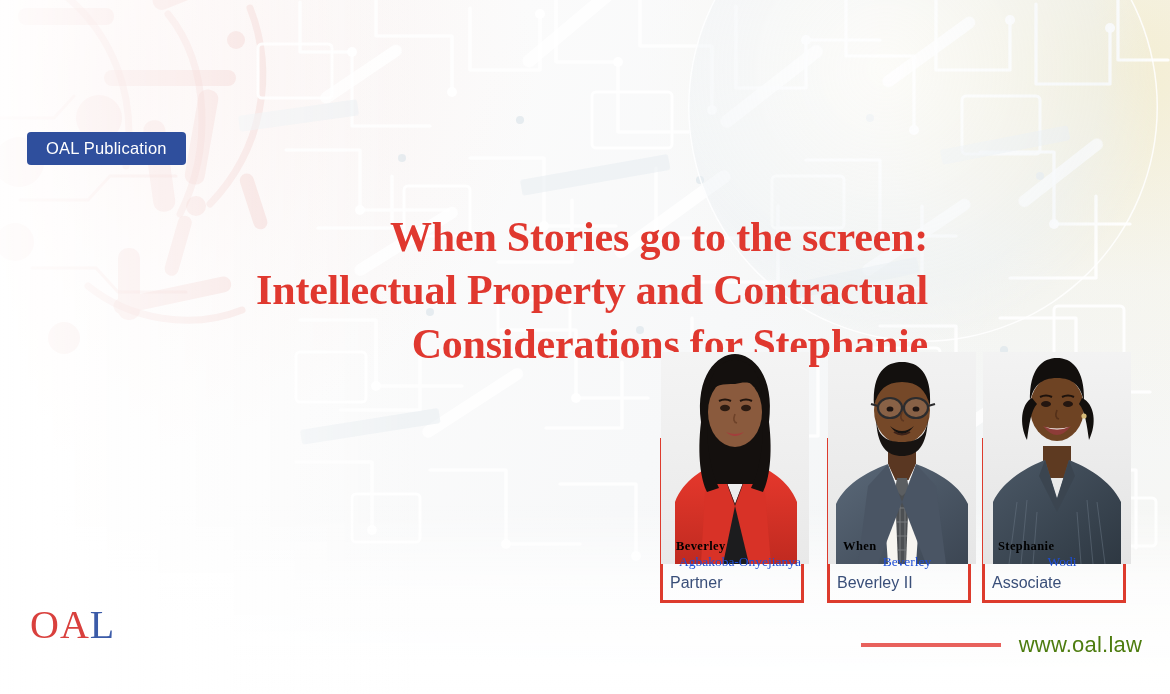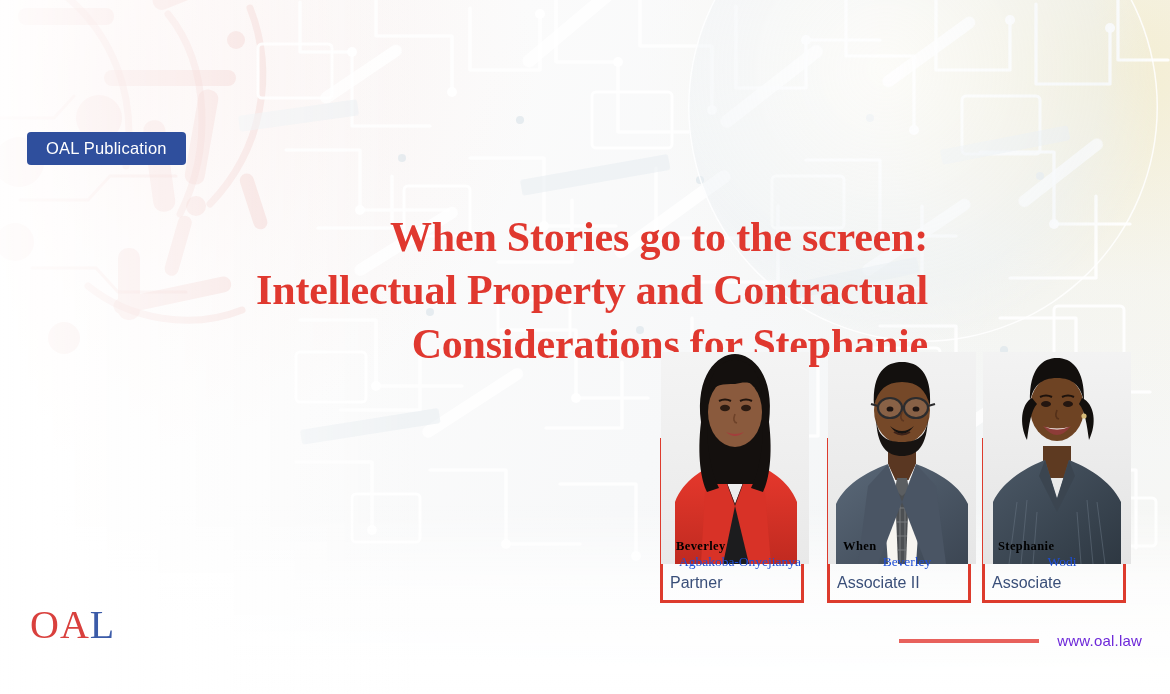--- a/index.html
+++ b/index.html
@@ -174,22 +174,22 @@
     align-items: center;
     gap: 18px;
   }
   .url-rule {
     width: 140px;
     height: 4px;
     background: #e8615c;
   }
   .url-text {
     font-family: "Liberation Sans", sans-serif;
-    font-size: 15px;
-    color: #6d28d9;
+    font-size: 22px;
+    color: #4d7c0f;
     letter-spacing: 0.2px;
   }
 </style>
 </head>
 <body>
 
 <div class="banner">
 
   <div class="bg-base"></div>
 
@@ -473,21 +473,21 @@
           <ellipse cx="62" cy="57" rx="3.4" ry="2.6" fill="#1e1411"></ellipse>
           <ellipse cx="88" cy="57" rx="3.4" ry="2.6" fill="#1e1411"></ellipse>
 
           <path d="M74 60 q -3 8 2 9" stroke="#5c3620" stroke-width="1.6" fill="none"></path>
           <path d="M66 80 q 8 5 16 0" stroke="#3c2219" stroke-width="2" fill="none"></path>
         </svg>
       </div>
       <div class="card-caption">
         <div class="nm-first">When</div>
         <div class="nm-last">Beverley</div>
-        <div class="role">Associate II</div>
+        <div class="role">Beverley II</div>
       </div>
     </div>
 
     <div class="card c3">
       <div class="photo">
         <svg viewBox="0 0 148 212" xmlns="http://www.w3.org/2000/svg">
           <defs>
             <linearGradient id="p3bg" x1="0" y1="0" x2="0" y2="1">
               <stop offset="0" stop-color="#f3f3f3"></stop>
                 <stop offset="1" stop-color="#e4e4e4"></stop>

